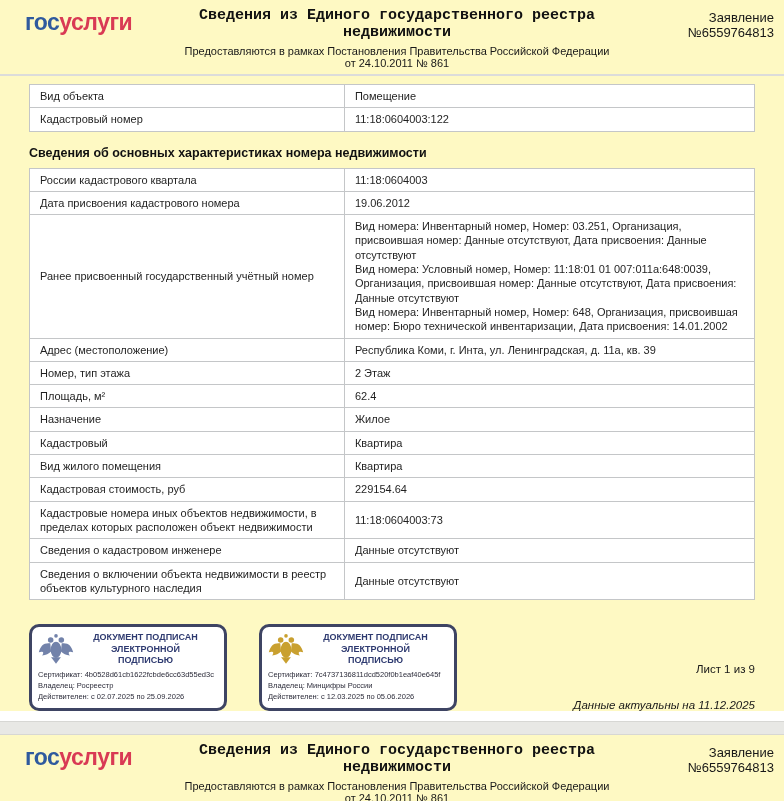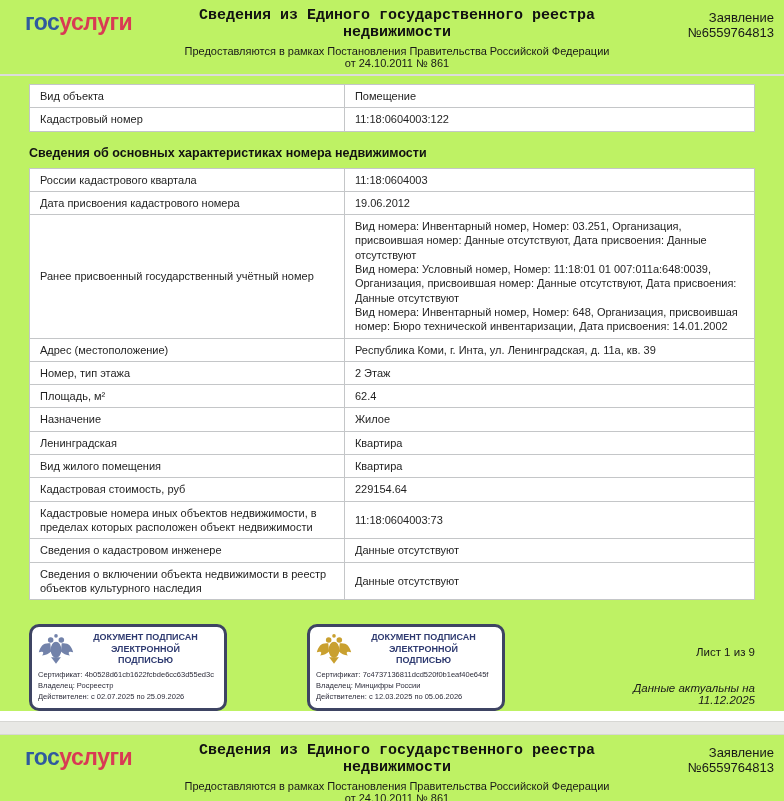--- a/index.html
+++ b/index.html
@@ -5,21 +5,21 @@
   :root{
     --logo_blue:#2f5a9e; --logo_red:#d93a54; --stamp_border:#3e4463; --stamp_text:#2e3a70;
     --emblem_blue:#7282aa; --emblem_gold:#c9a02f; --table_border:#c4c6c8; --text:#1f1f1f;
     --separator:#e8e8e5; --header_line:#dcdcda;
   }
   *{box-sizing:border-box; margin:0; padding:0;}
   body{
     width:784px; background:#fff; color:var(--text);
     font-family:"Liberation Sans", sans-serif;
   }
-  .page{position:relative; background:#bef264;}
+  .page{position:relative; background:#fef9c3;}
   
   .doc-header{
     display:flex; align-items:flex-start; padding:7px 10px 5px 25px;
     border-bottom:2px solid var(--header_line);
   }
   .logo{font-size:23px; font-weight:bold; letter-spacing:-0.5px; white-space:nowrap; padding-top:2px; width:150px; flex:0 0 150px;}
   .logo .p1{color:var(--logo_blue);}
   .logo .p2{color:var(--logo_red);}
   .head-center{flex:1 1 auto; text-align:center; padding:0 6px;}
   .doc-title{font-size:15px; font-weight:bold; color:#111;font-family:Liberation Mono, monospace;}
@@ -34,21 +34,21 @@
   .t-label, .t-value{
     font-size:11px; line-height:1.3; padding:4px 10px; min-height:20px;
     display:flex; flex-direction:column; justify-content:center;
   }
   .t-label{width:43.5%; flex:0 0 43.5%; border-right:1px solid var(--table_border);}
   .t-value{flex:1 1 auto; white-space:pre-line;}
   .section-title{
     font-size:12.5px; font-weight:bold; margin:14px 29px 2px 29px; color:#111;
   }
   
-  .stamps-row{display:flex; align-items:center; margin:24px 29px 10px 29px;gap:48px;}
+  .stamps-row{display:flex; align-items:flex-end; margin:24px 29px 10px 29px;}
   .stamp{
     width:198px; border:3px solid var(--stamp_border); border-radius:10px;
     padding:5px 7px 5px 6px; background:#fff; margin-right:32px; flex:0 0 auto;
   }
   .stamp-top{display:flex; align-items:center;}
   .emblem{width:36px; height:34px; flex:0 0 36px;}
   .emblem-blue{fill:var(--emblem_blue);}
   .emblem-gold{fill:var(--emblem_gold);}
   .stamp-title{
     flex:1 1 auto; text-align:center; font-size:9px; font-weight:bold;
@@ -124,21 +124,21 @@
         <div class="t-label">Площадь, м²</div>
         <div class="t-value">62.4</div>
       </div>
 
       <div class="t-row">
         <div class="t-label">Назначение</div>
         <div class="t-value">Жилое</div>
       </div>
 
       <div class="t-row">
-        <div class="t-label">Ленинградская</div>
+        <div class="t-label">Кадастровый</div>
         <div class="t-value">Квартира</div>
       </div>
 
       <div class="t-row">
         <div class="t-label">Вид жилого помещения</div>
         <div class="t-value">Квартира</div>
       </div>
 
       <div class="t-row">
         <div class="t-label">Кадастровая стоимость, руб</div>

